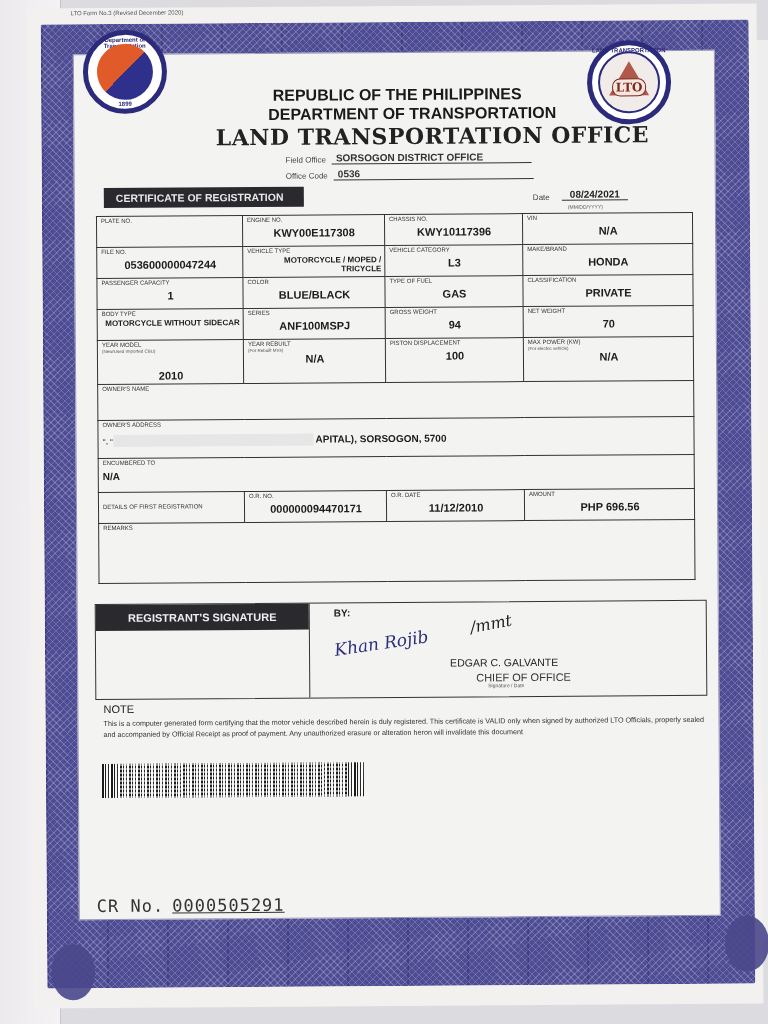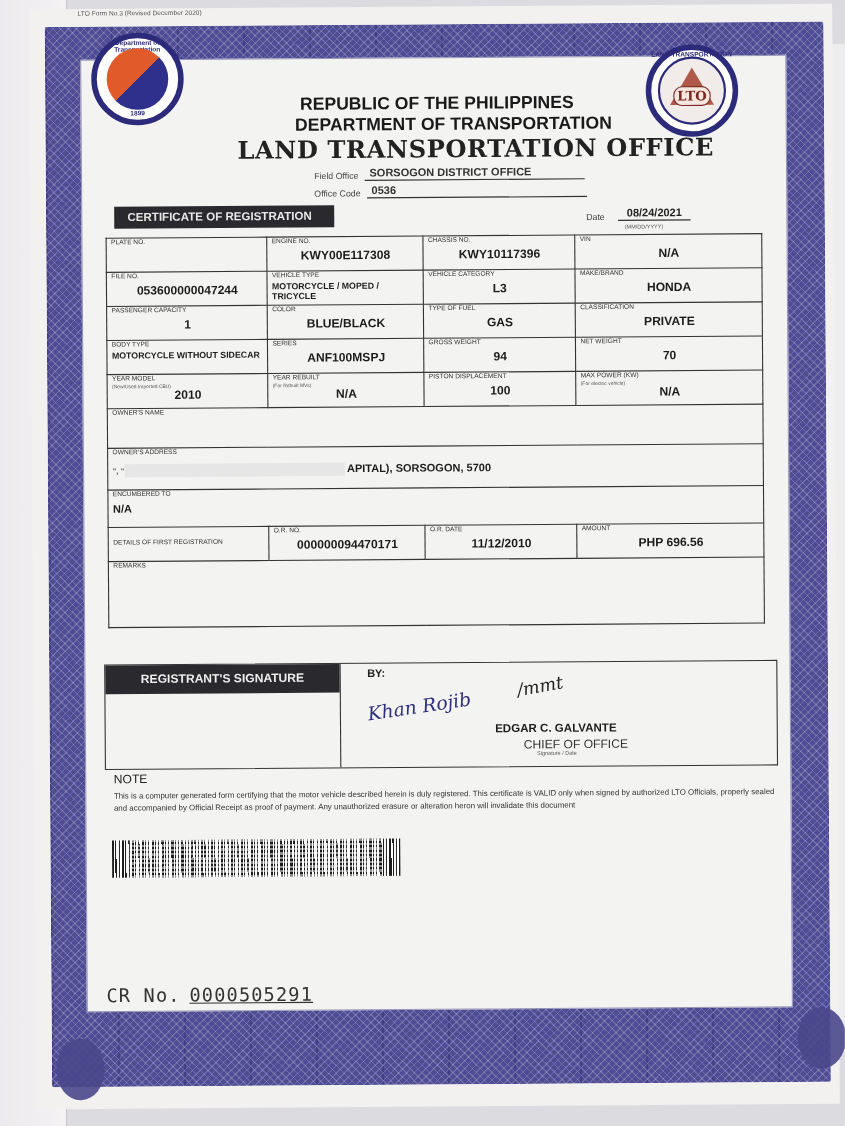--- a/index.html
+++ b/index.html
@@ -112,21 +112,21 @@
       position: absolute; left: 68px; top: 208px; width: 596px; border-collapse: collapse;
       table-layout: fixed;
     }
     table.grid td {
       border: 1.3px solid #333; vertical-align: top; padding: 1px 3px 2px 4px; height: 31px;
       box-sizing: border-box;
     }
     .lbl { display: block; font-size: 6px; color: #333; text-transform: uppercase; line-height: 7px; }
     .sub { display: block; font-size: 4.5px; color: #555; line-height: 5px; }
     .val-c { display: block; text-align: center; font-size: 11px; font-weight: bold; color: #1c1c1c; margin-top: 3px; }
-    .val-sm { display: block; text-align: left; font-size: 8px; font-weight: bold; color: #1c1c1c; line-height: 9px; margin-top: 1px; }
+    .val-sm { display: block; text-align: right; font-size: 8px; font-weight: bold; color: #1c1c1c; line-height: 9px; margin-top: 1px; }
     .val-l { display: block; font-size: 10px; font-weight: bold; color: #1c1c1c; margin-top: 4px; }
     .redacted { display: inline-block; background: #e6e6e6; width: 200px; height: 12px; vertical-align: middle; }
 
     .sig-area {
       position: absolute; left: 64px; top: 596px; width: 612px; height: 96px;
       border: 1.3px solid #333; box-sizing: border-box; display: flex;
     }
     .sig-left { width: 214px; border-right: 1.3px solid #333; box-sizing: border-box; }
     .sig-left .banner {
       height: 26px; background: #2a2a2e; color: #eee; font-size: 11px; font-weight: bold;
@@ -135,21 +135,21 @@
     .sig-right { flex: 1; position: relative; }
     .by { position: absolute; left: 12px; top: 4px; font-size: 10px; font-weight: bold; color: #222; margin-left: 12px; }
     .scribble1 {
       position: absolute; left: 24px; top: 30px; font-family: "DejaVu Serif", serif; font-style: italic;
       font-size: 17px; color: #2c2f7a; transform: rotate(-8deg);
     }
     .scribble2 {
       position: absolute; left: 160px; top: 12px; font-family: "DejaVu Serif", serif; font-style: italic;
       font-size: 16px; color: #222; transform: rotate(-10deg);
     }
-    .chief-name { position: absolute; left: 140px; top: 54px; font-size: 10.5px; font-weight: bold; color: #1c1c1c; }
+    .chief-name { position: absolute; left: 140px; top: 54px; font-size: 10.5px; font-weight: normal; color: #1c1c1c; }
     .chief-title { position: absolute; left: 166px; top: 69px; font-size: 11px; color: #333; }
     .chief-sub { position: absolute; left: 178px; top: 80px; font-size: 5px; color: #555; }
 
     .note-title { position: absolute; left: 72px; top: 695px; font-size: 11px; color: #222; }
     .note-text {
       position: absolute; left: 72px; top: 710px; width: 610px; font-size: 7.2px; line-height: 11px; color: #333;
     }
     .barcode {
       position: absolute; left: 70px; top: 756px; width: 262px; height: 34px;
       background:
@@ -296,21 +296,21 @@
           </td>
       <td>
             <span class="lbl">NET WEIGHT</span>
             <span class="val-c">70</span>
           </td>
     </tr>
     <tr>
       <td>
             <span class="lbl">YEAR MODEL</span>
             <span class="sub">(New/Used Imported CBU)</span>
-            <span class="val-c" style="margin-top:0">2010</span>
+            <span class="val-c" style="margin-top:16px">2010</span>
           </td>
       <td>
             <span class="lbl">YEAR REBUILT</span>
             <span class="sub">(For Rebuilt MVs)</span>
             <span class="val-c" style="margin-top:0">N/A</span>
           </td>
       <td>
             <span class="lbl">PISTON DISPLACEMENT</span>
             <span class="val-c">100</span>
           </td>

